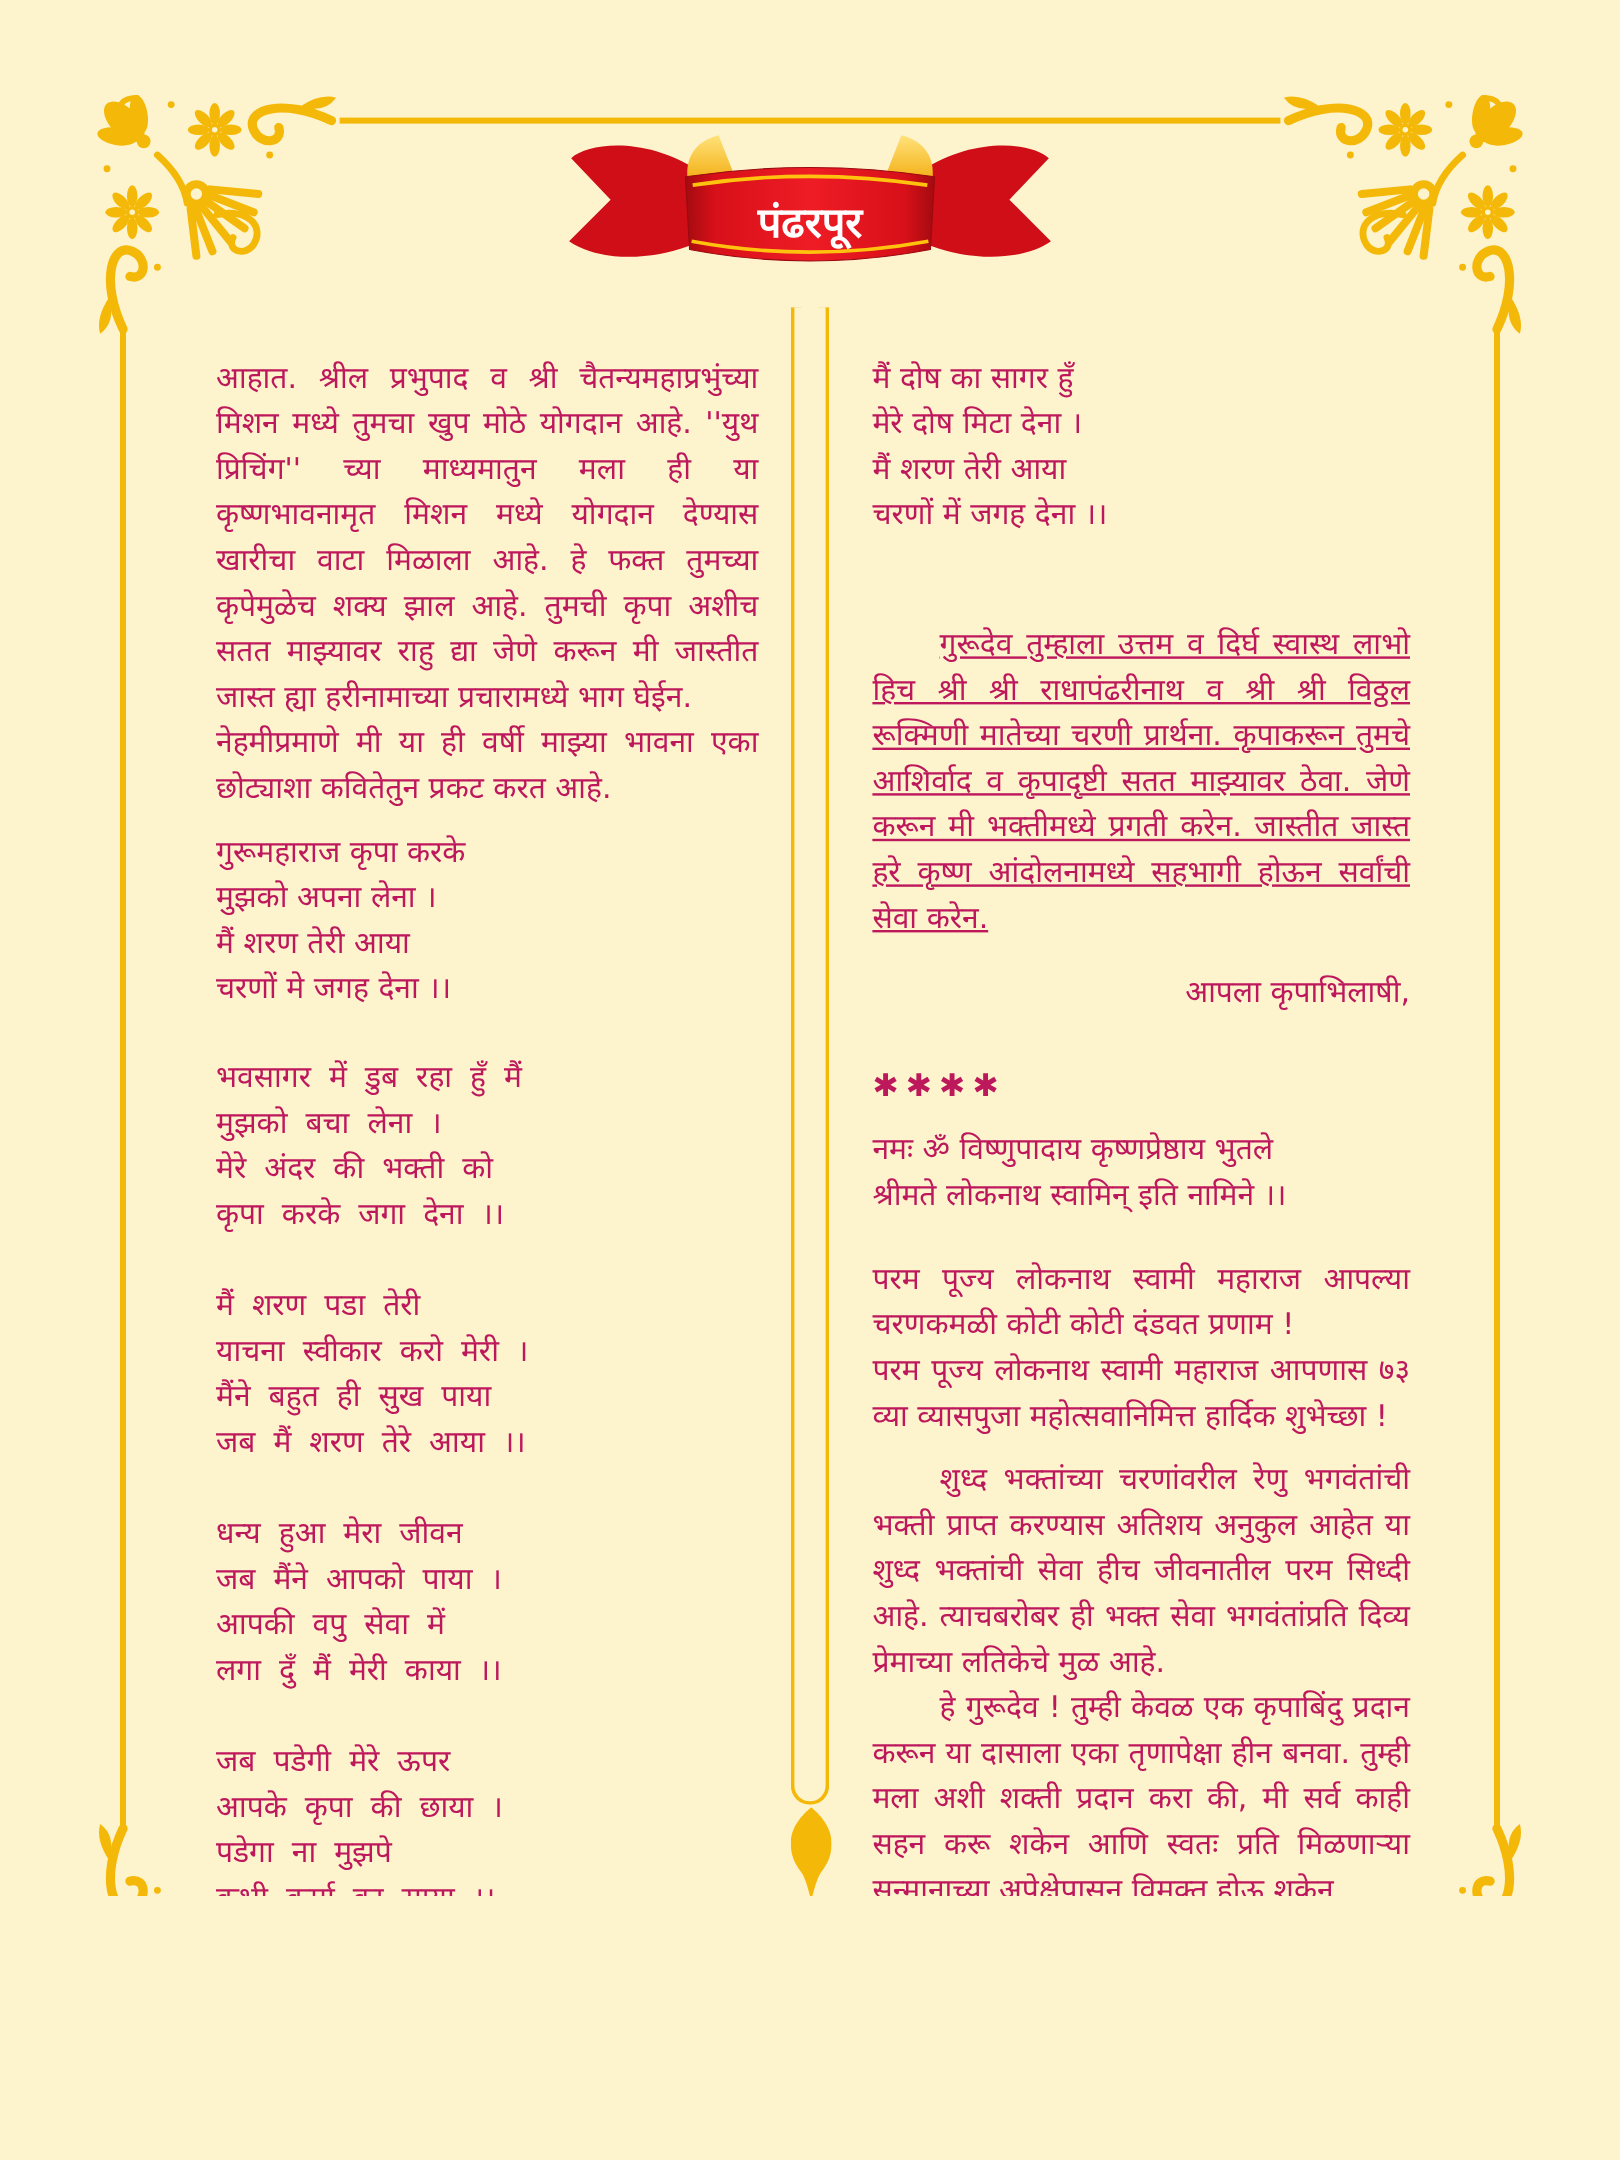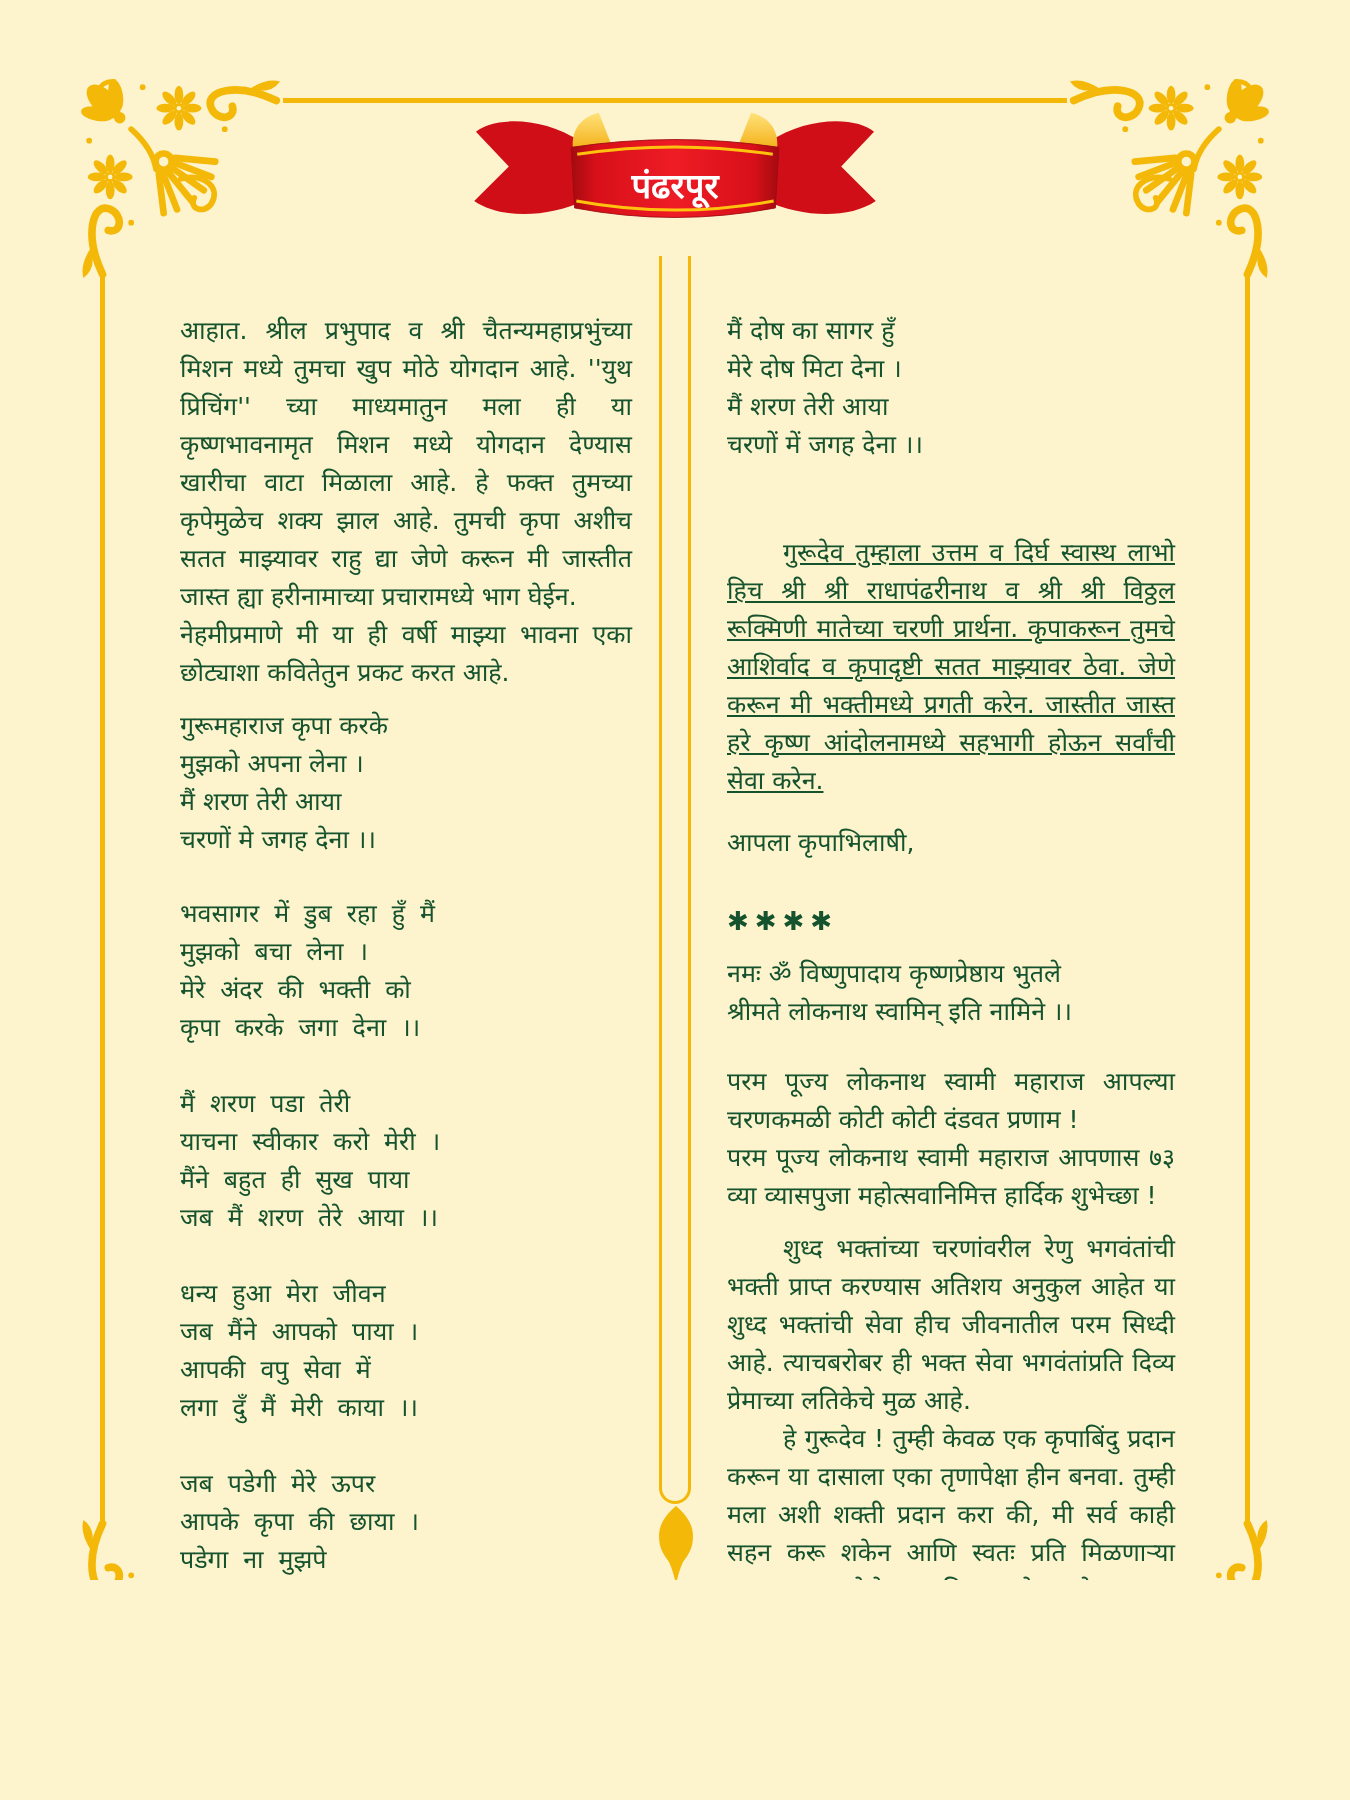--- a/index.html
+++ b/index.html
@@ -19,30 +19,30 @@
   .c-br{left:1068px;top:1518px;transform:scale(-1,-1);}
   
   .ribbon{position:absolute;left:450px;top:104px;width:450px;height:130px;}
   .ribbon-title{fill:#ffffff;font-weight:bold;font-size:40px;font-family:"DejaVu Sans",sans-serif;}
   
   .divider-u{position:absolute;left:659px;top:256px;width:32px;height:1248px;
              border-left:3px solid #f4b808;border-right:3px solid #f4b808;
              border-bottom:3px solid #f4b808;border-radius:0 0 16px 16px;box-sizing:border-box;}
   .divider-drop{position:absolute;left:659px;top:1506px;width:34px;height:78px;}
   
-  .col{position:absolute;top:312px;font-size:25px;line-height:38px;color:#14532d;}
+  .col{position:absolute;top:296px;font-size:25px;line-height:38px;color:#be185d;}
   .col-left{left:180px;width:452px;}
   .col-right{left:727px;width:448px;}
   .para{margin:0;text-align:justify;}
   .verse{white-space:pre-line;}
   .indent{text-indent:56px;}
   .mt24{margin-top:24px;} .mt32{margin-top:32px;} .mt36{margin-top:15px;}
   .mt38{margin-top:38px;font-family:Liberation Mono, monospace;} .mt46{margin-top:70px;text-decoration:underline;}
   .separator{margin-top:40px;font-weight:bold;letter-spacing:6px;font-size:26px;}
-  .signoff div{margin:0;}
+  .signoff div{margin:0;text-align:right;}
   .pagenum{position:absolute;left:0;right:0;top:1614px;text-align:center;
            color:#0369a1;font-weight:bold;font-size:21px;}
 </style>
 </head>
 <body>
 
 <svg width="0" height="0" style="position:absolute" aria-hidden="true">
   <defs>
     <g id="daisy" fill="#f4b808">
       <ellipse cx="0" cy="-14" rx="4.6" ry="9.5"></ellipse>

